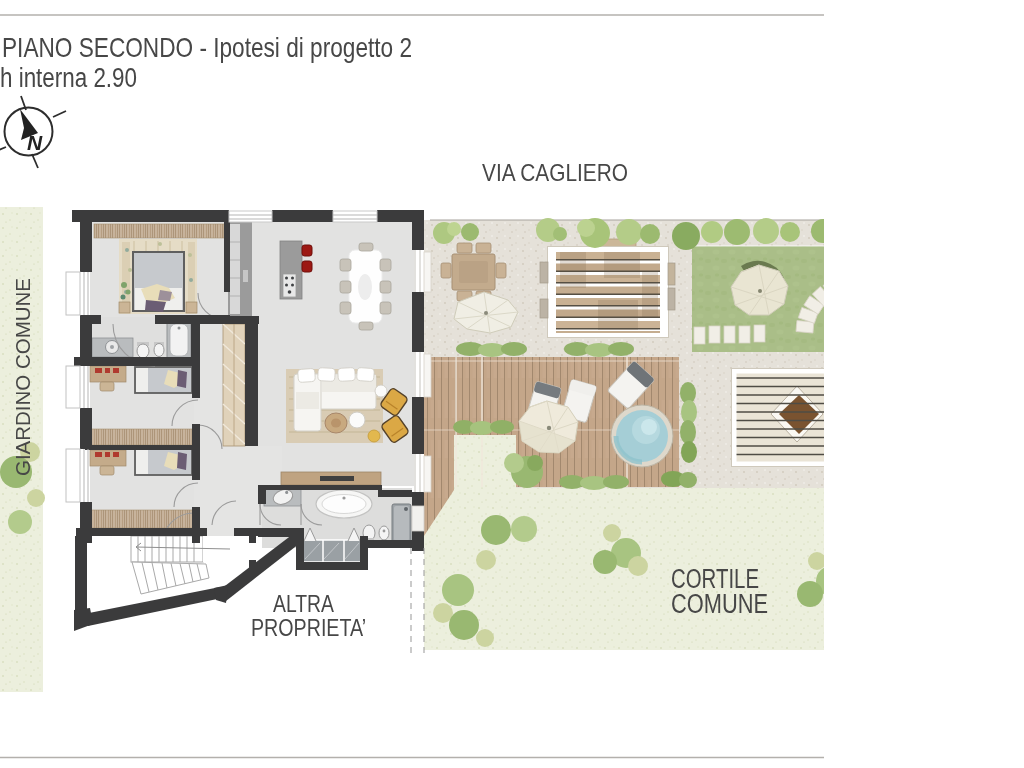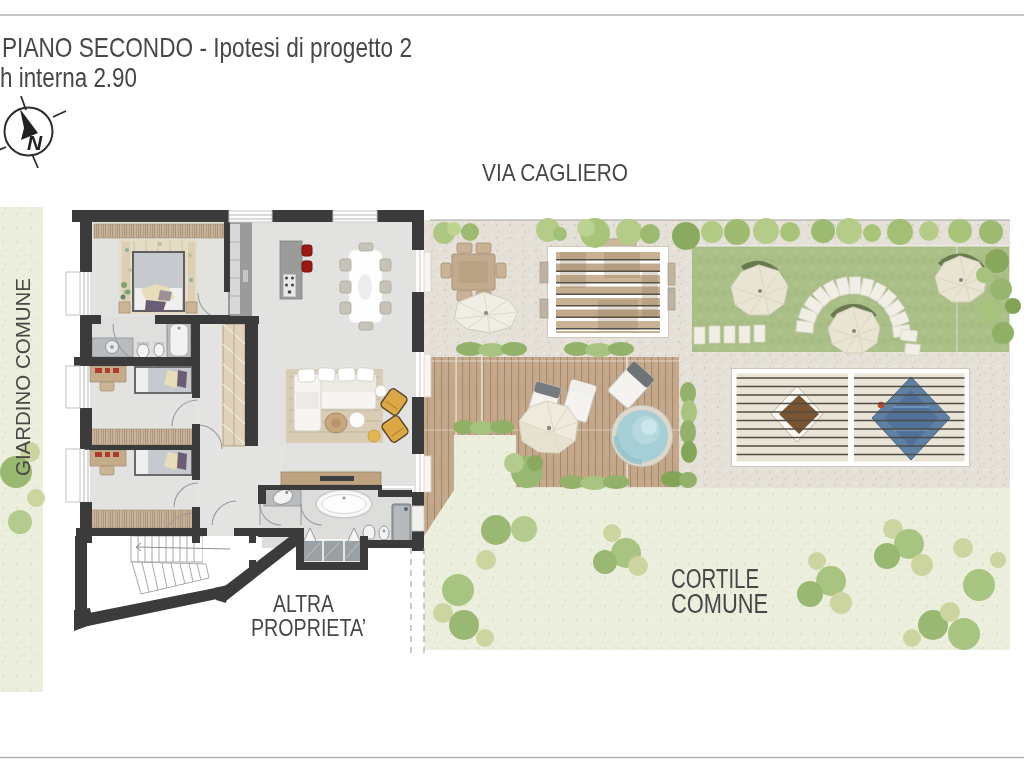--- a/index.html
+++ b/index.html
@@ -1,16 +1,16 @@
 <!DOCTYPE html>
 <html><head>
 <meta charset="utf-8">
 <style>
   html,body{margin:0;padding:0;background:#ffffff;}
-  #stage{position:relative;width:1024px;height:768px;overflow:hidden;background:#fff;
+  #stage{position:relative;width:824px;height:768px;overflow:hidden;background:#fff;
          font-family:"Liberation Sans", sans-serif;}
   svg{display:block}
 </style>
 </head>
 <body>
 <div id="stage">
 <svg width="1024" height="768" viewBox="0 0 1024 768" xmlns="http://www.w3.org/2000/svg">
 <defs>
   <pattern id="grav" width="13" height="13" patternUnits="userSpaceOnUse">
     <rect width="13" height="13" fill="#e5e1d9"></rect>

